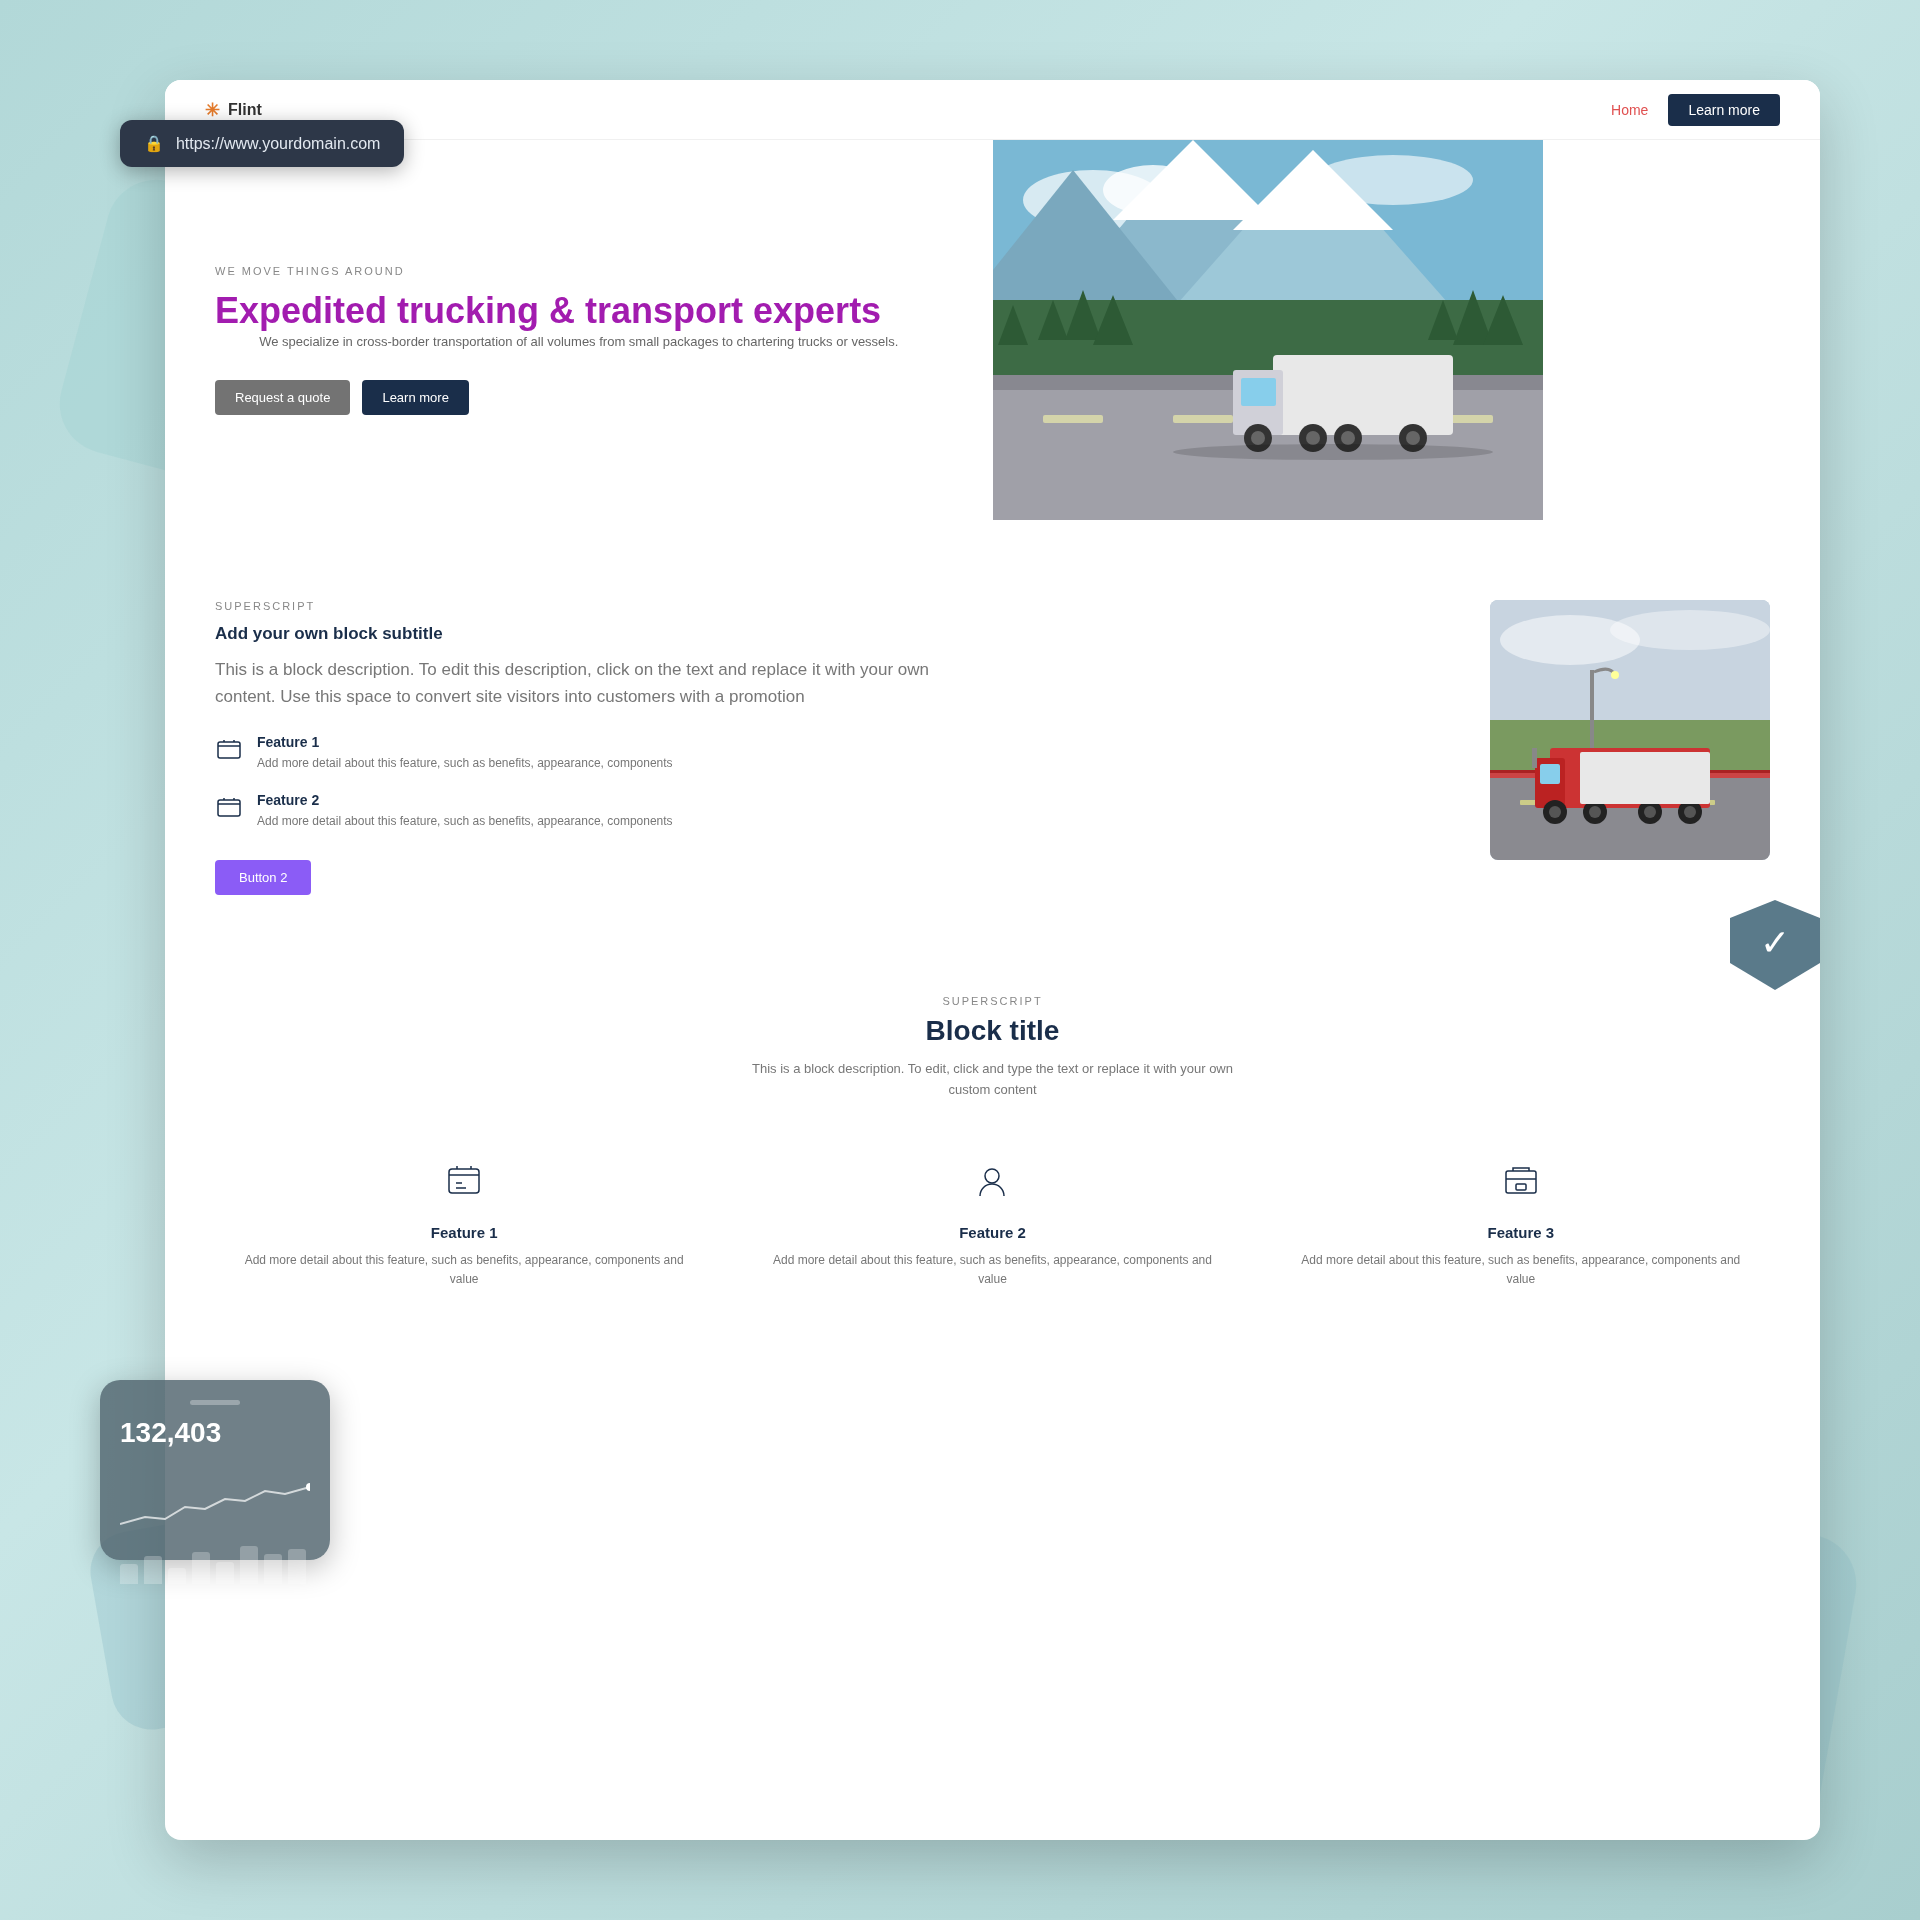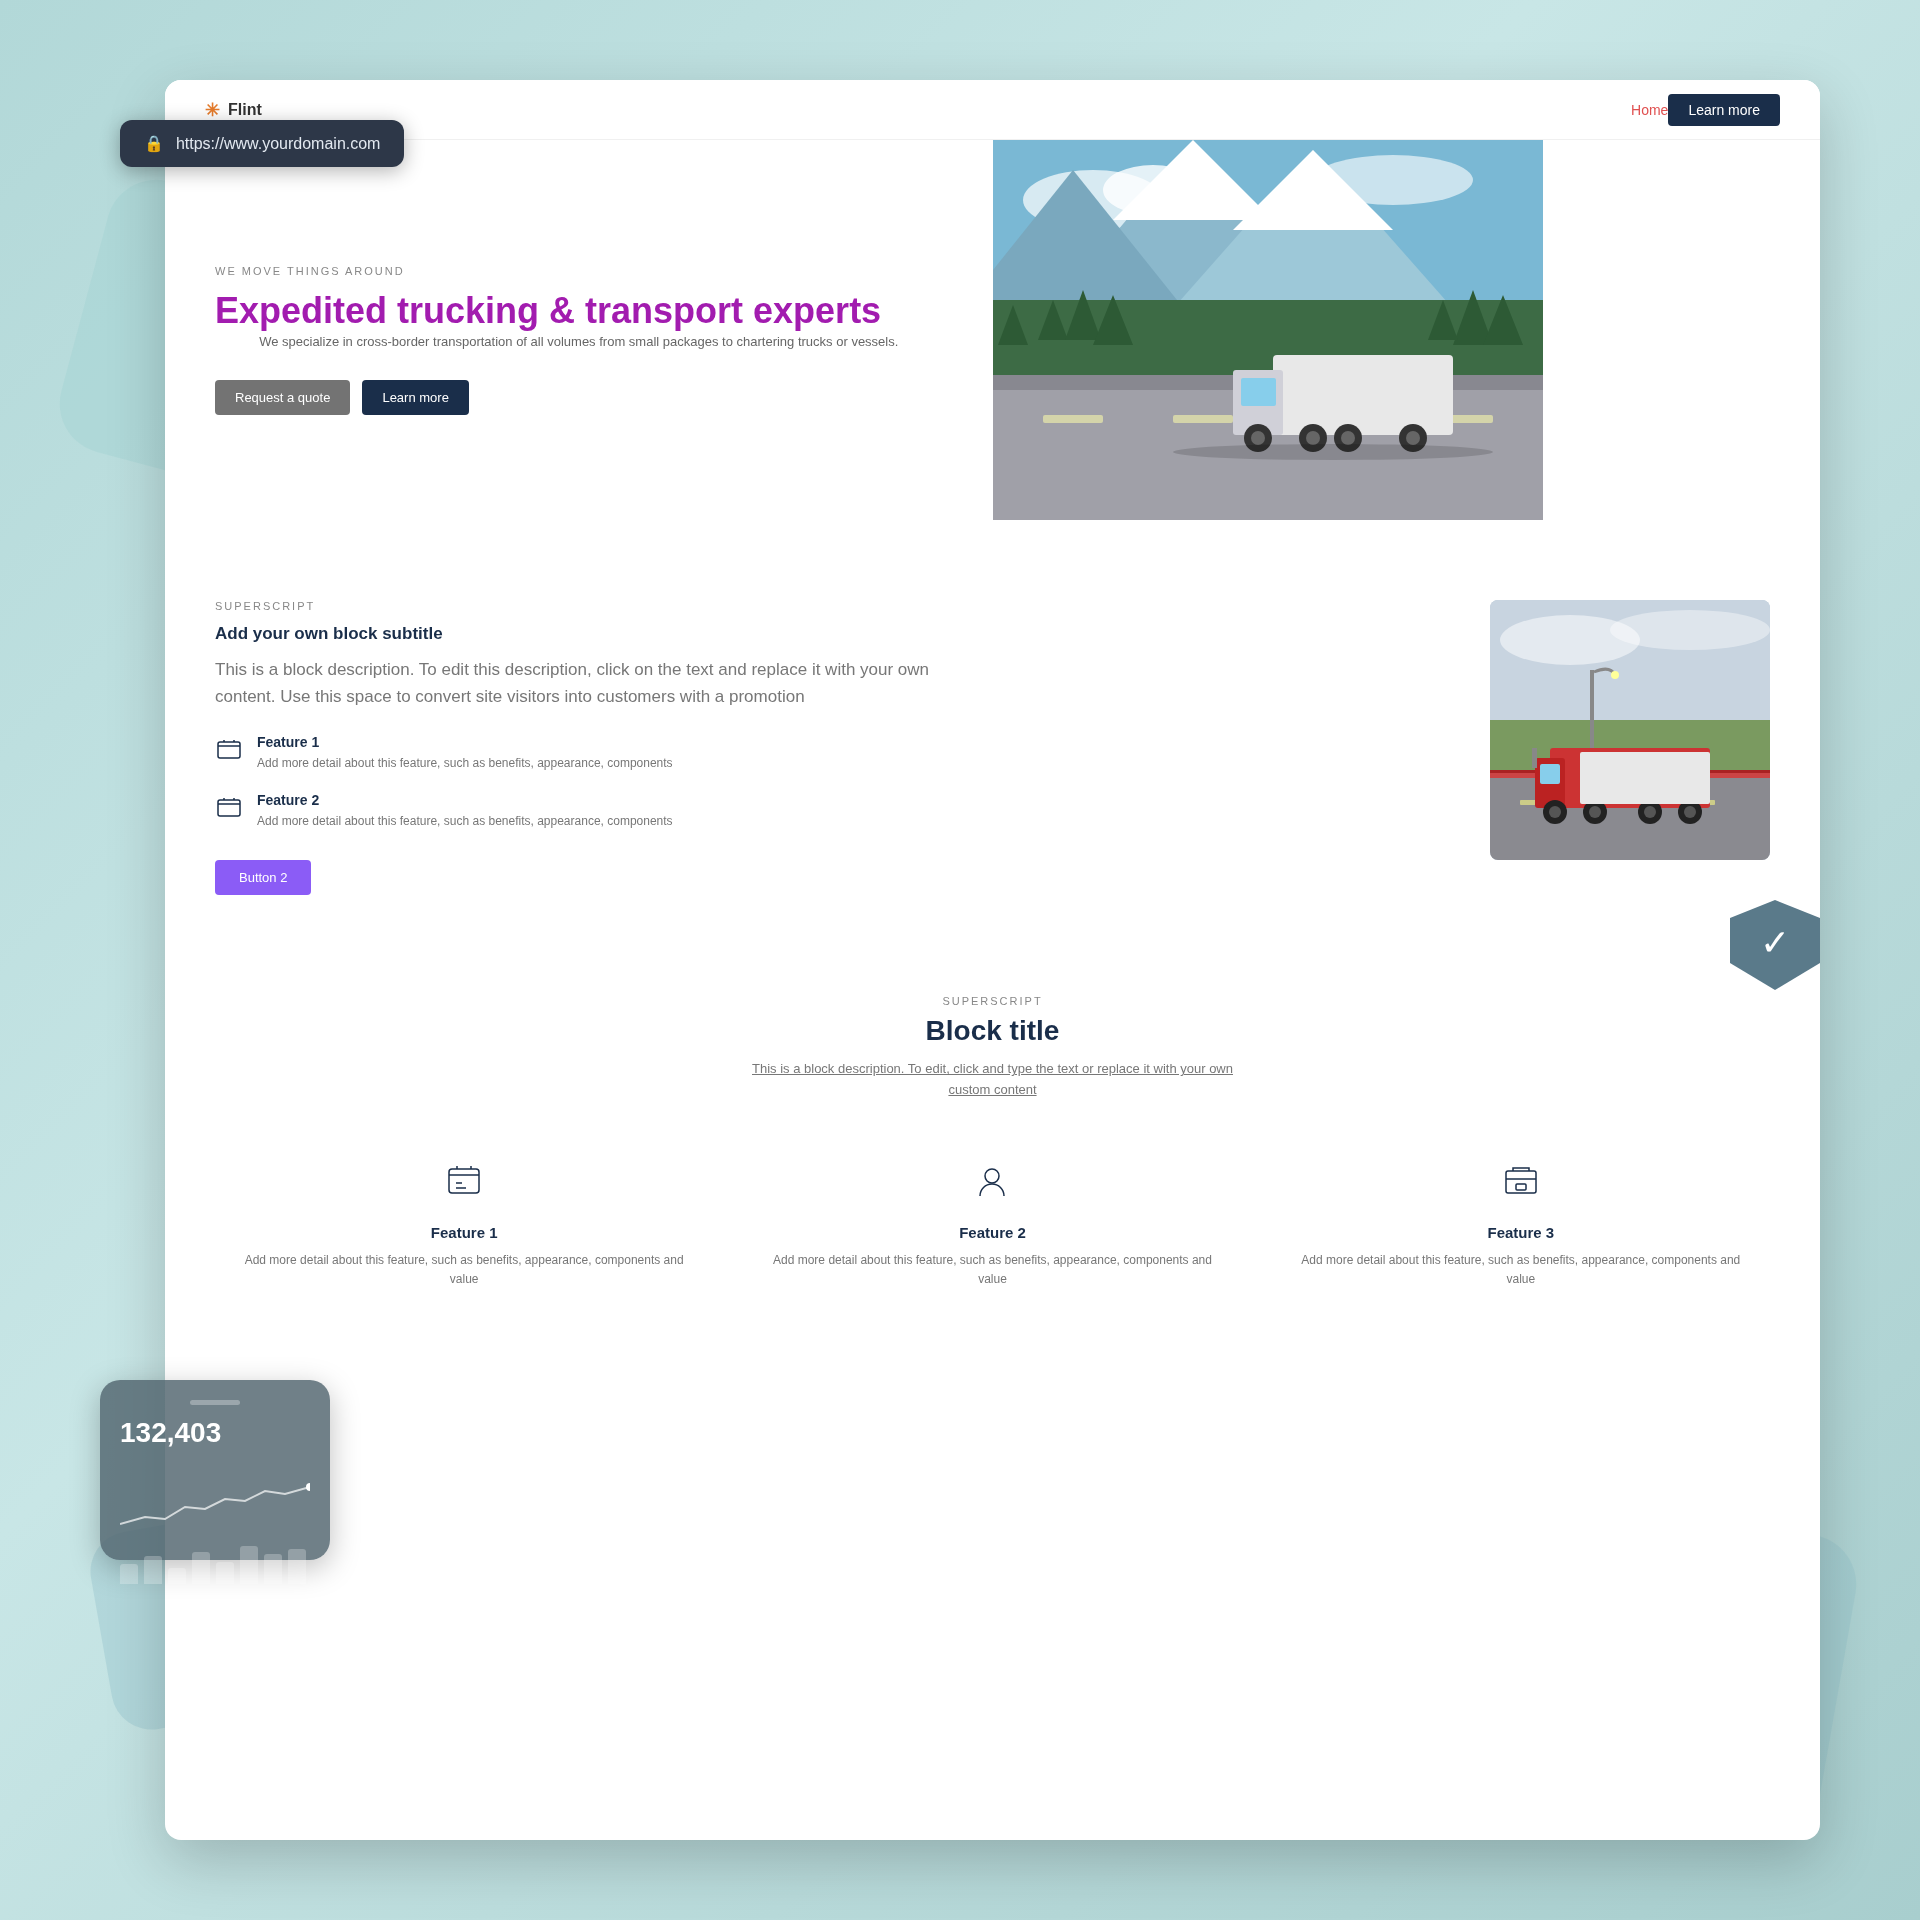--- a/index.html
+++ b/index.html
@@ -159,20 +159,21 @@
       font-weight: 600;
       color: #333;
     }
     .nav-logo .sun-icon {
       color: #e57b2b;
       font-size: 18px;
     }
     .nav-links {
       display: flex;
       align-items: center;
+      gap: 20px;
       justify-content: center;
     }
     .nav-links .home-link {
       color: #e05050;
       font-size: 14px;
       text-decoration: none;
     }
     .nav-links .learn-more-btn {
       background: #1a2e4a;
       color: white;
@@ -340,21 +341,20 @@
       font-weight: 700;
       color: #1a2e4a;
       margin-bottom: 12px;
     }
     .features-desc {
       font-size: 13px;
       color: #777;
       line-height: 1.6;
       max-width: 500px;
       margin: 0 auto 40px;
-      text-decoration: underline;
     }
     .features-grid {
       display: grid;
       grid-template-columns: 1fr 1fr 1fr;
       gap: 30px;
     }
     .feature-card {
       text-align: center;
       padding: 20px;
     }

